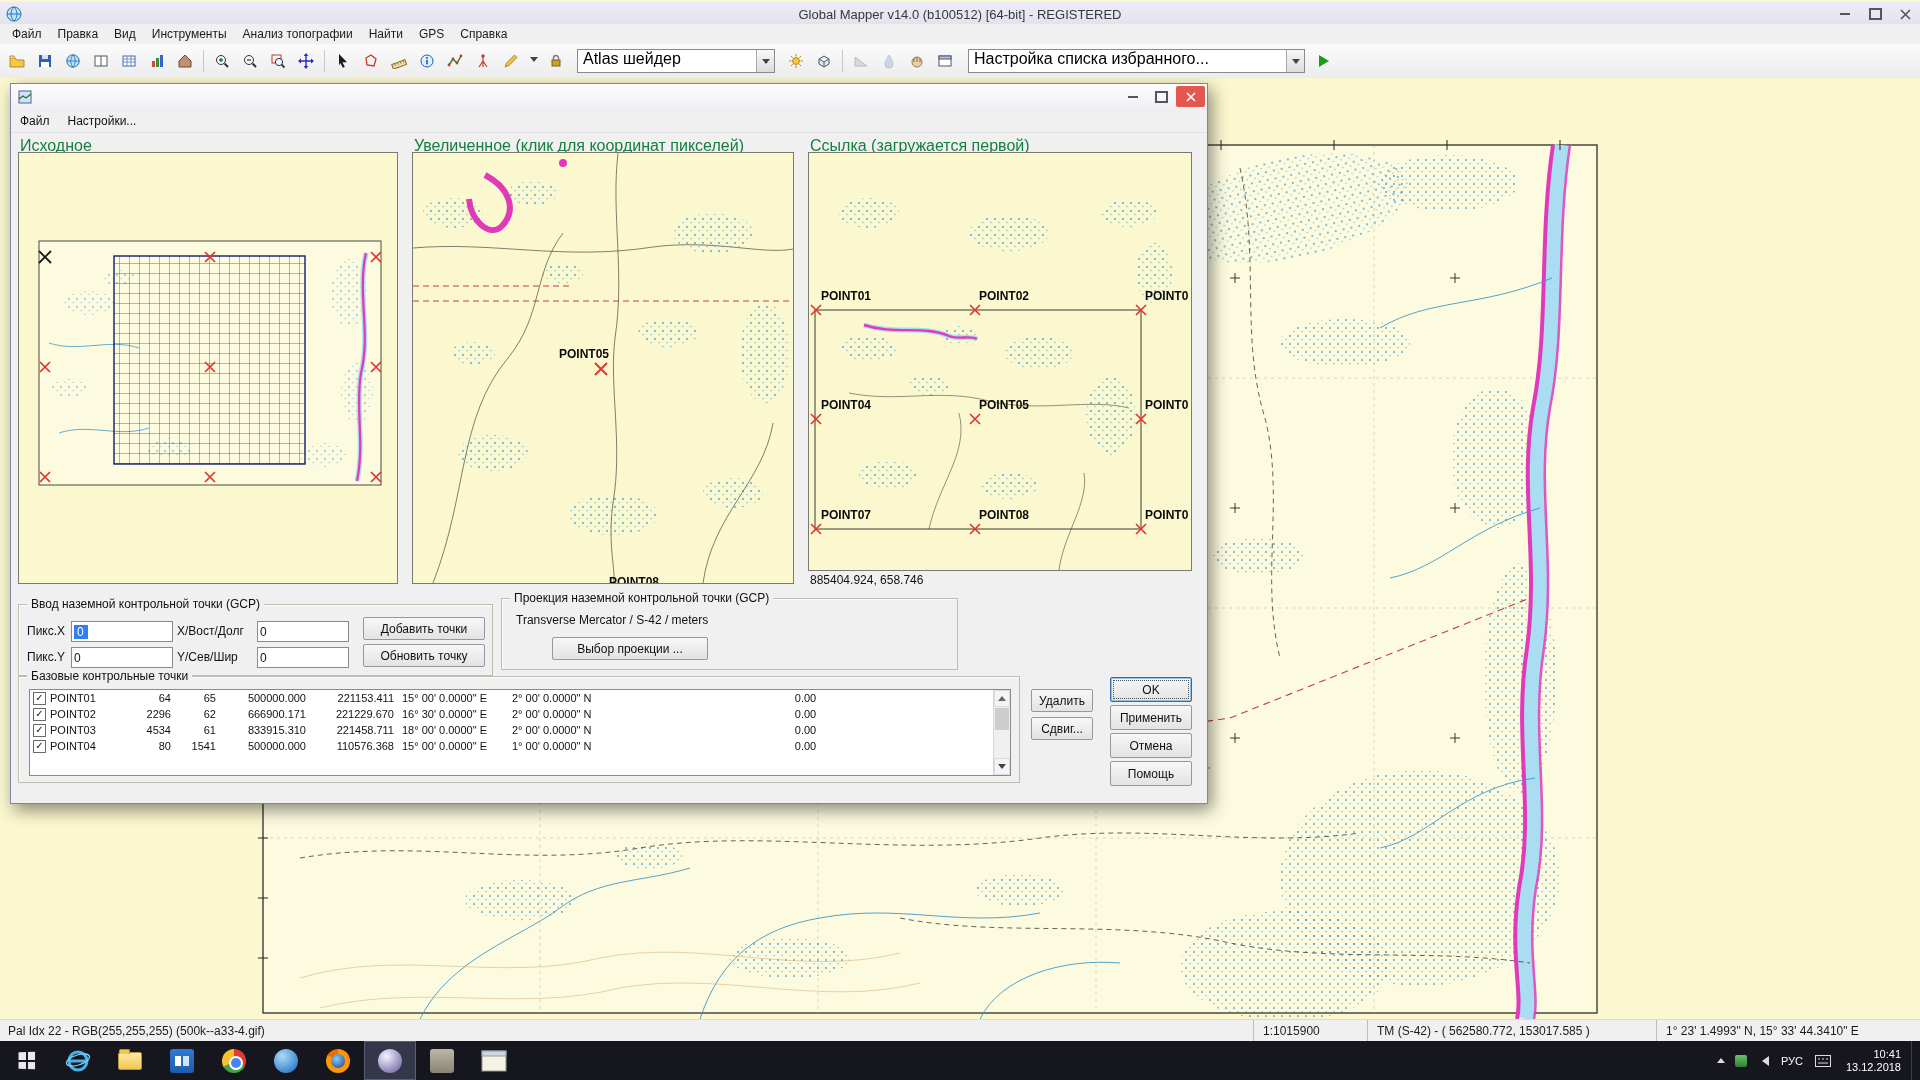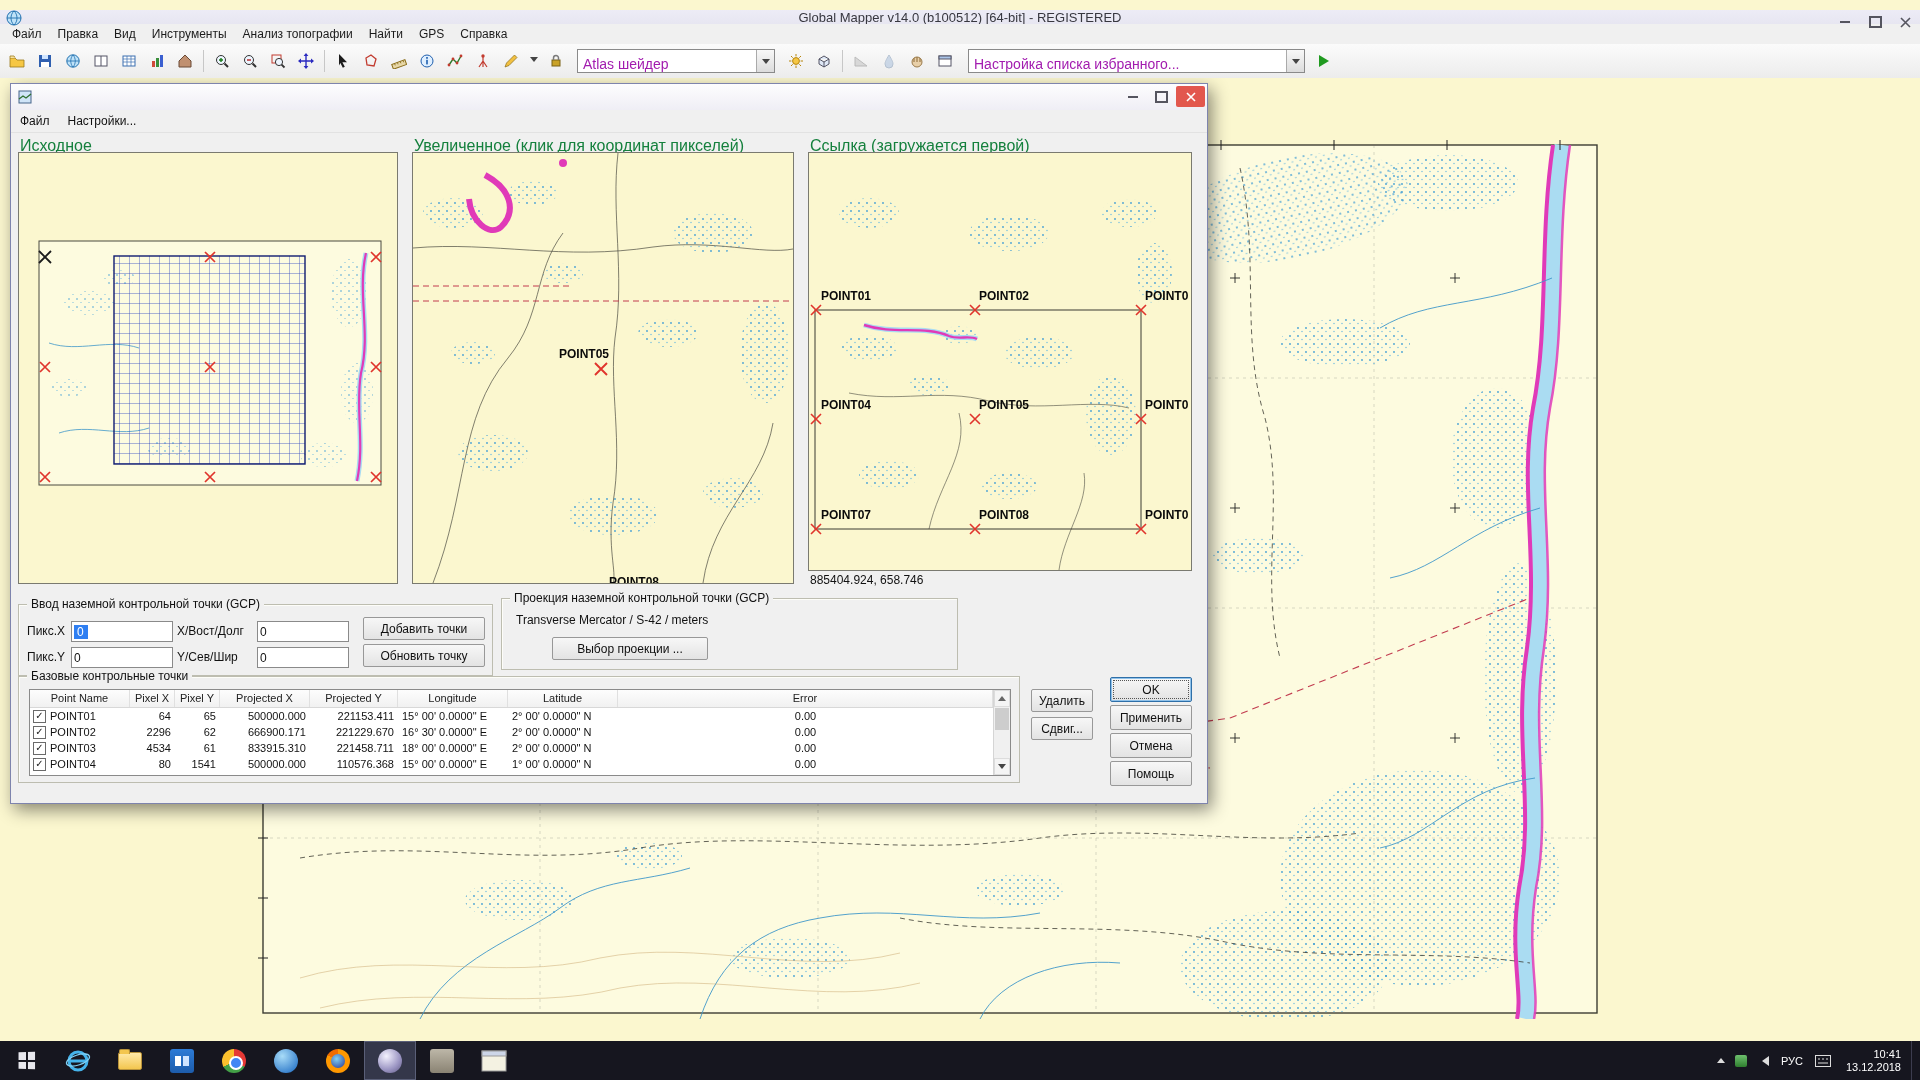--- a/index.html
+++ b/index.html
@@ -1,35 +1,35 @@
 <!DOCTYPE html>
 <html><head>
 <meta charset="utf-8">
 <style>
   html,body{margin:0;padding:0}
   body{width:1920px;height:1080px;overflow:hidden;font-family:"Liberation Sans",sans-serif;-webkit-font-smoothing:antialiased}
   .screen{position:relative;width:1920px;height:1080px;background:#fbf7cf;overflow:hidden}
 
   
-  .titlebar{position:absolute;top:10px;left:0;right:0;height:24px;background:linear-gradient(#edecf6,#e2e1ee);border-bottom:1px solid #c9c8d8;display:flex;}
+  .titlebar{position:absolute;top:2px;left:0;right:0;height:24px;background:linear-gradient(#edecf6,#e2e1ee);border-bottom:1px solid #c9c8d8;display:flex;align-items:center}
   .tb-title{position:absolute;left:0;right:0;text-align:center;font-size:13px;color:#37373f}
   .tb-icon{margin-left:6px;z-index:2;width:16px;height:16px}
   .winctl{position:absolute;right:0;top:0;height:24px;display:flex;z-index:3}
   .wbtn{width:30px;height:24px;display:flex;align-items:center;justify-content:center}
   .g-min{width:10px;height:2px;background:#55555f}
   .g-max{width:9px;height:8px;border:2px solid #55555f}
 
   .menubar{position:absolute;top:24px;left:0;right:0;height:20px;background:#f0f0f0;border-bottom:1px solid #e3e3e3;display:flex;align-items:center;padding-left:4px;font-size:12px;color:#1b1b1b}
   .mitem{padding:2px 8px;white-space:nowrap}
 
   .toolbar{position:absolute;top:44px;left:0;right:0;height:34px;background:linear-gradient(#fbfbfb,#ececec);border-bottom:1px solid #cfcfcf;display:flex;align-items:center;padding-left:4px;gap:2px}
   .tbtn{width:24px;height:24px;display:flex;align-items:center;justify-content:center;border:1px solid transparent;border-radius:2px}
   .tbtn.dis{opacity:.45}
   .tsep{width:1px;height:22px;background:#c7c7c7;margin:0 3px}
-  .combo{height:22px;background:#fff;border:1px solid #8a8a8a;display:flex;align-items:flex-end;font-size:14px;color:#a21caf}
+  .combo{height:22px;background:#fff;border:1px solid #8a8a8a;display:flex;align-items:flex-start;font-size:16px;color:#000000}
   .combo .ctext{flex:1;padding:0 5px;white-space:nowrap;overflow:hidden}
   .combo .cdd{width:17px;height:100%;background:linear-gradient(#f8f8f8,#dcdcdc);border-left:1px solid #aaa;display:flex;align-items:center;justify-content:center}
   .tri-dn{width:0;height:0;border:4px solid transparent;border-top:5px solid #444;margin-top:5px}
   .tri-up{width:0;height:0;border:4px solid transparent;border-bottom:5px solid #666;margin-bottom:4px}
 
   
   .maparea{position:absolute;top:78px;left:0;width:1920px;height:941px;overflow:hidden}
   .bigmap{position:absolute;left:0;top:0}
 
   .scalebox{position:absolute;left:6px;top:876px;width:430px;height:65px;background:#fff;border:2px solid #101010}
@@ -594,30 +594,20 @@
       <div class="group" id="g-proj">
         <span class="gtitle">Проекция наземной контрольной точки (GCP)</span>
         <span class="flabel" style="left:14px;top:14px">Transverse Mercator / S-42 / meters</span>
         <div class="btn" style="left:50px;top:38px;width:154px;height:21px">Выбор проекции ...</div>
       </div>
 
       <div class="group" id="g-table">
         <span class="gtitle">Базовые контрольные точки</span>
         <div class="lv">
           <div class="lv-body">
-            <div class="lv-h">
-              <span class="lv-hc">Point Name</span>
-              <span class="lv-hc">Pixel X</span>
-              <span class="lv-hc">Pixel Y</span>
-              <span class="lv-hc">Projected X</span>
-              <span class="lv-hc">Projected Y</span>
-              <span class="lv-hc">Longitude</span>
-              <span class="lv-hc">Latitude</span>
-              <span class="lv-hc">Error</span>
-            </div>
             <div class="lv-r">
               <span class="lv-c namec">
                   <span class="cb">✓</span>
                   <span>POINT01</span>
                 </span>
               <span class="lv-c num">64</span>
               <span class="lv-c num">65</span>
               <span class="lv-c num">500000.000</span>
               <span class="lv-c num">221153.411</span>
               <span class="lv-c">15° 00' 0.0000" E</span>
@@ -679,20 +669,26 @@
 
       <div class="btn" style="left:1020px;top:605px;width:60px;height:21px">Удалить</div>
       <div class="btn" style="left:1020px;top:633px;width:60px;height:21px">Сдвиг...</div>
       <div class="btn default" style="left:1099px;top:593px;width:80px;height:23px">OK</div>
       <div class="btn" style="left:1099px;top:621px;width:80px;height:23px">Применить</div>
       <div class="btn" style="left:1099px;top:649px;width:80px;height:23px">Отмена</div>
       <div class="btn" style="left:1099px;top:677px;width:80px;height:23px">Помощь</div>
     </div>
   </div>
 
+  <div class="statusbar">
+    <div class="st-left">Pal Idx 22 - RGB(255,255,255) (500k--a33-4.gif)</div>
+    <div class="st-seg" style="min-width:95px">1:1015900</div>
+    <div class="st-seg" style="min-width:270px">TM (S-42) - ( 562580.772, 153017.585 )</div>
+    <div class="st-seg" style="min-width:245px">1° 23' 1.4993" N, 15° 33' 44.3410" E</div>
+  </div>
 
   <div class="taskbar">
     <div class="tk-slot">
         <span class="winlogo">
           <span></span>
           <span></span>
           <span></span>
           <span></span>
         </span>
       </div>

